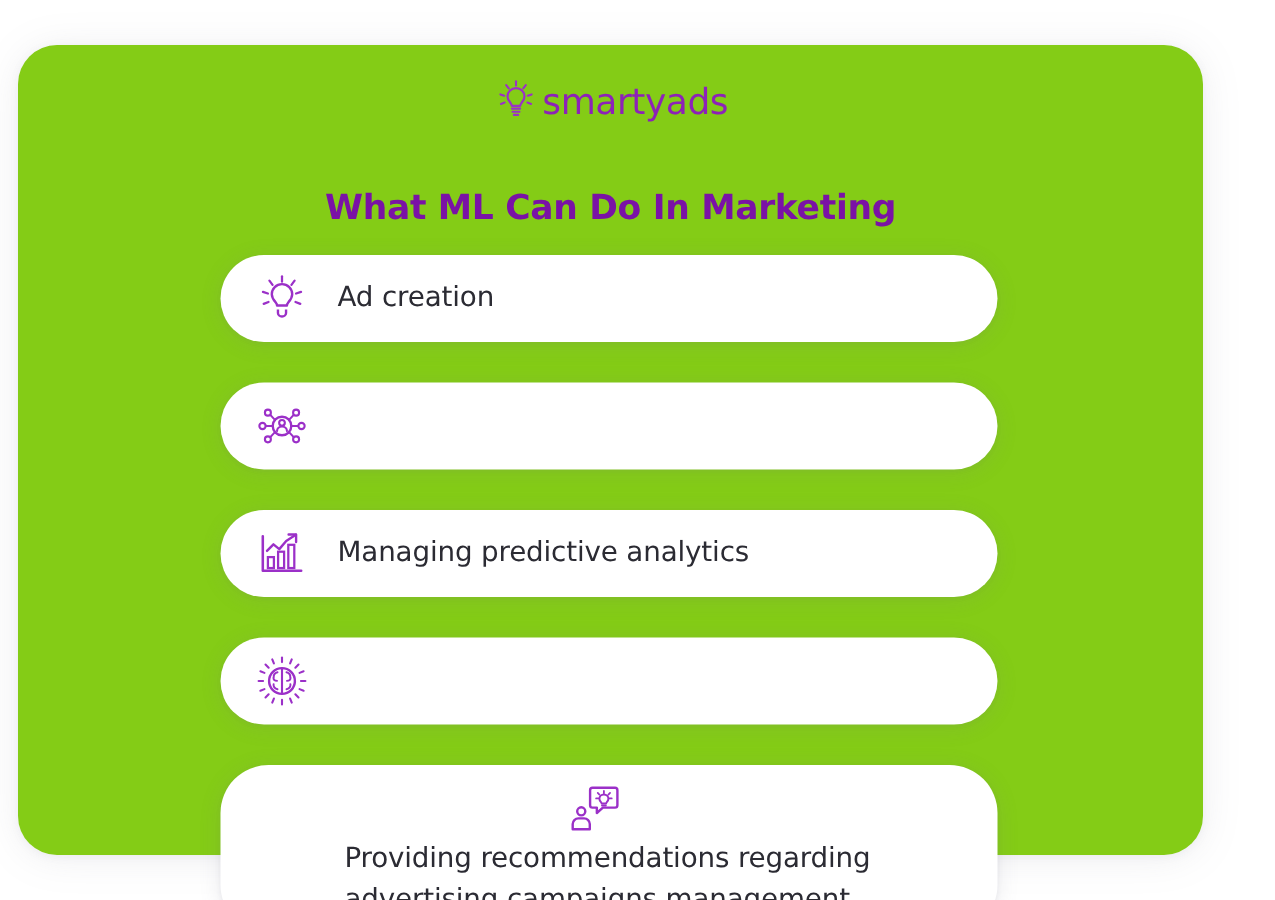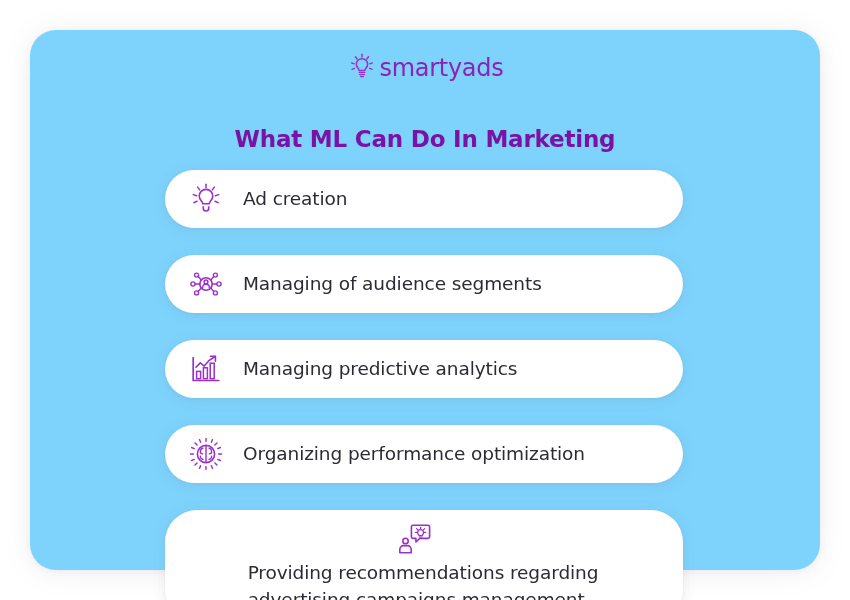--- a/index.html
+++ b/index.html
@@ -11,25 +11,25 @@
     width: 850px;
     height: 600px;
     background: #ffffff;
     font-family: "Liberation Sans", "DejaVu Sans", sans-serif;
     overflow: hidden;
   }
 
   
   #infographic-card {
     position: absolute;
-    left: 30px;
+    left: 12px;
     top: 30px;
     width: 790px;
     height: 540px;
-    background: #7dd3fc;
+    background: #84cc16;
     border-radius: 26px;
     box-shadow: 0 2px 26px rgba(120, 120, 140, 0.13),
                 0 1px 6px rgba(120, 120, 140, 0.07);
     box-sizing: border-box;
   }
 
   
   #brand {
     position: absolute;
     left: 0;
@@ -186,23 +186,20 @@
           <circle cx="17" cy="14.9" r="1.9" stroke="#9b30c8" stroke-width="1.4" fill="none"></circle>
           <path d="M13.7 20.4c0-1.9 1.5-3.1 3.3-3.1s3.3 1.2 3.3 3.1" stroke="#9b30c8" stroke-width="1.4" stroke-linecap="round" fill="none"></path>
           <circle cx="4.0" cy="17" r="2.1" stroke="#9b30c8" stroke-width="1.4" fill="none"></circle>
           <circle cx="30.0" cy="17" r="2.1" stroke="#9b30c8" stroke-width="1.4" fill="none"></circle>
           <circle cx="7.6" cy="8.1" r="2.0" stroke="#9b30c8" stroke-width="1.4" fill="none"></circle>
           <circle cx="26.4" cy="8.1" r="2.0" stroke="#9b30c8" stroke-width="1.4" fill="none"></circle>
           <circle cx="7.6" cy="25.9" r="2.0" stroke="#9b30c8" stroke-width="1.4" fill="none"></circle>
           <circle cx="26.4" cy="25.9" r="2.0" stroke="#9b30c8" stroke-width="1.4" fill="none"></circle>
         </svg>
       </span>
-      <span class="feature-label">
-        <span class="line">Managing of audience segments</span>
-      </span>
     </div>
 
     <div class="feature-row">
       <span class="feature-icon">
         <svg viewBox="0 0 34 34" fill="none" xmlns="http://www.w3.org/2000/svg">
           <path d="M4.2 5.5v23.0h25.6" stroke="#9b30c8" stroke-width="1.7" stroke-linecap="round" stroke-linejoin="round" fill="none"></path>
           <rect x="7.6" y="19.4" width="4.0" height="7.3" stroke="#9b30c8" stroke-width="1.5" fill="none"></rect>
           <rect x="14.4" y="15.8" width="4.0" height="10.9" stroke="#9b30c8" stroke-width="1.5" fill="none"></rect>
           <rect x="21.2" y="11.2" width="4.0" height="15.5" stroke="#9b30c8" stroke-width="1.5" fill="none"></rect>
           <path d="M7.0 15.3l4.3-4.4 3.9 3.2 4.6-5.4 6.4-4.2" stroke="#9b30c8" stroke-width="1.6" stroke-linecap="round" stroke-linejoin="round" fill="none"></path>
@@ -234,23 +231,20 @@
             <path d="M28.7 22.4l2.7 1.1"></path>
             <path d="M23.5 2.6l-1.1 2.7"></path>
             <path d="M11.6 28.7l-1.1 2.7"></path>
           </g>
           <circle cx="17" cy="17" r="8.6" stroke="#9b30c8" stroke-width="1.6" fill="none"></circle>
           <path d="M17 8.7v16.6" stroke="#9b30c8" stroke-width="1.4" stroke-linecap="round"></path>
           <path d="M14.0 11.2c-1.8.5-2.7 1.9-2.5 3.4m2.5 7.9c-1.8-.5-2.8-1.8-2.6-3.4m2.3-2.2c-1.4 0-2.4-.9-2.4-2.1" stroke="#9b30c8" stroke-width="1.3" stroke-linecap="round" fill="none"></path>
           <path d="M20.0 11.2c1.8.5 2.7 1.9 2.5 3.4m-2.5 7.9c1.8-.5 2.8-1.8 2.6-3.4m-2.3-2.2c1.4 0 2.4-.9 2.4-2.1" stroke="#9b30c8" stroke-width="1.3" stroke-linecap="round" fill="none"></path>
         </svg>
       </span>
-      <span class="feature-label">
-        <span class="line">Organizing performance optimization</span>
-      </span>
     </div>
 
     <div class="feature-row tall">
       <span class="feature-icon">
         <svg viewBox="0 0 34 34" fill="none" xmlns="http://www.w3.org/2000/svg">
           <path d="M15.0 3.2h15.0c.9 0 1.6.7 1.6 1.6v10.0c0 .9-.7 1.6-1.6 1.6h-8.1l-4.0 3.6v-3.6h-2.9c-.9 0-1.6-.7-1.6-1.6V4.8c0-.9.7-1.6 1.6-1.6z" stroke="#9b30c8" stroke-width="1.6" stroke-linejoin="round" fill="none"></path>
           <g stroke="#9b30c8" stroke-width="1.2" stroke-linecap="round">
             <path d="M22.6 5.3v1.5"></path>
             <path d="M18.5 6.6l1.1 1.1"></path>
             <path d="M26.7 6.6l-1.1 1.1"></path>

